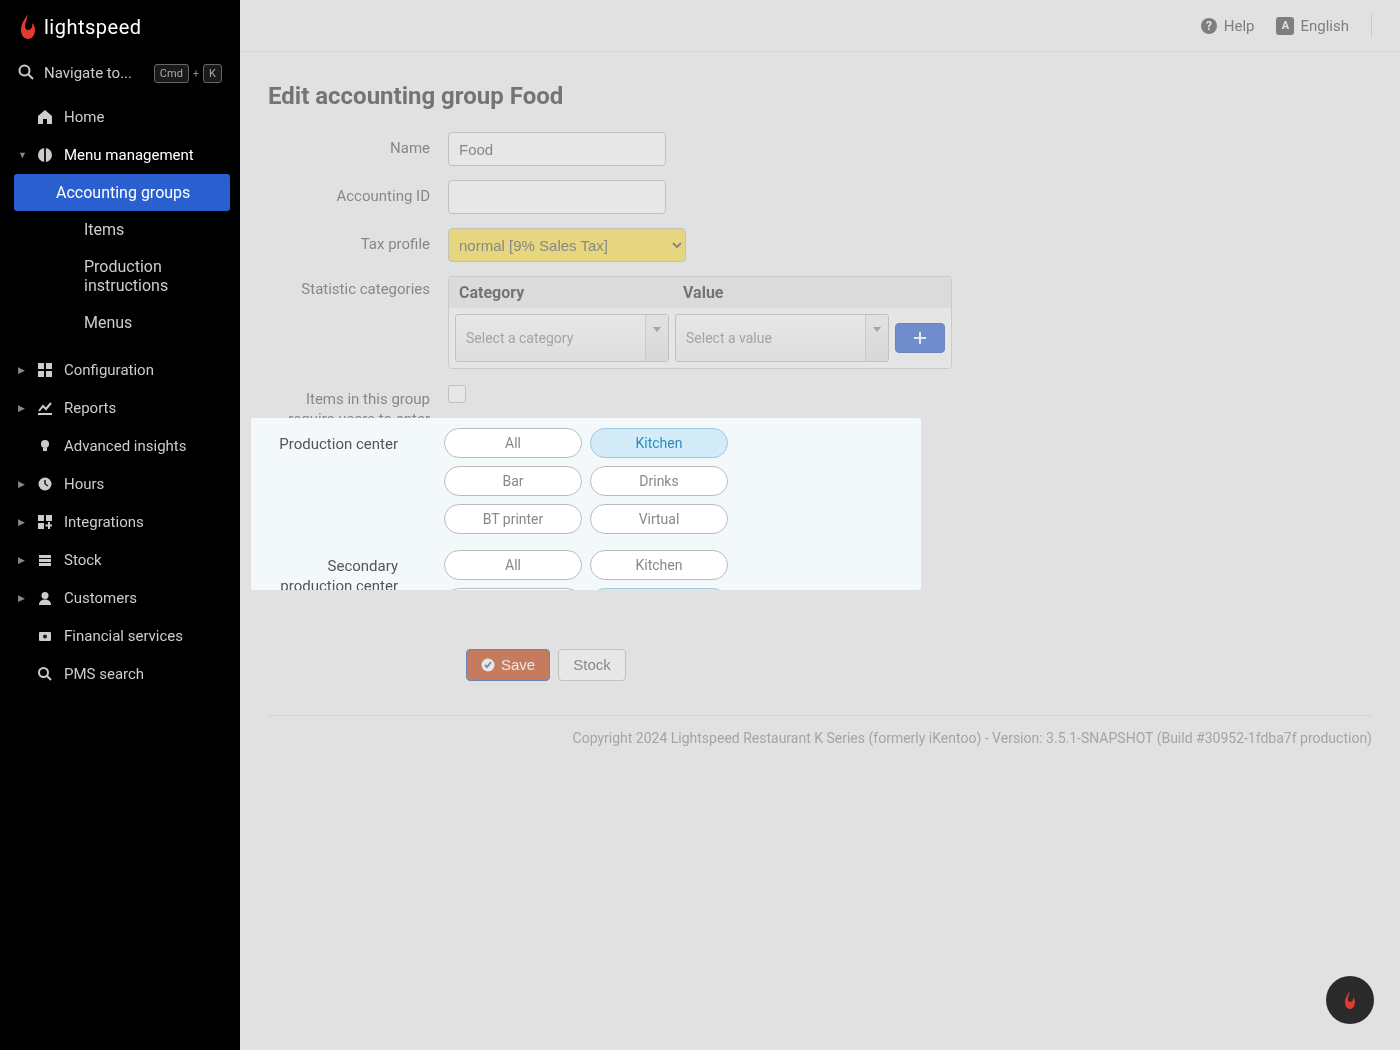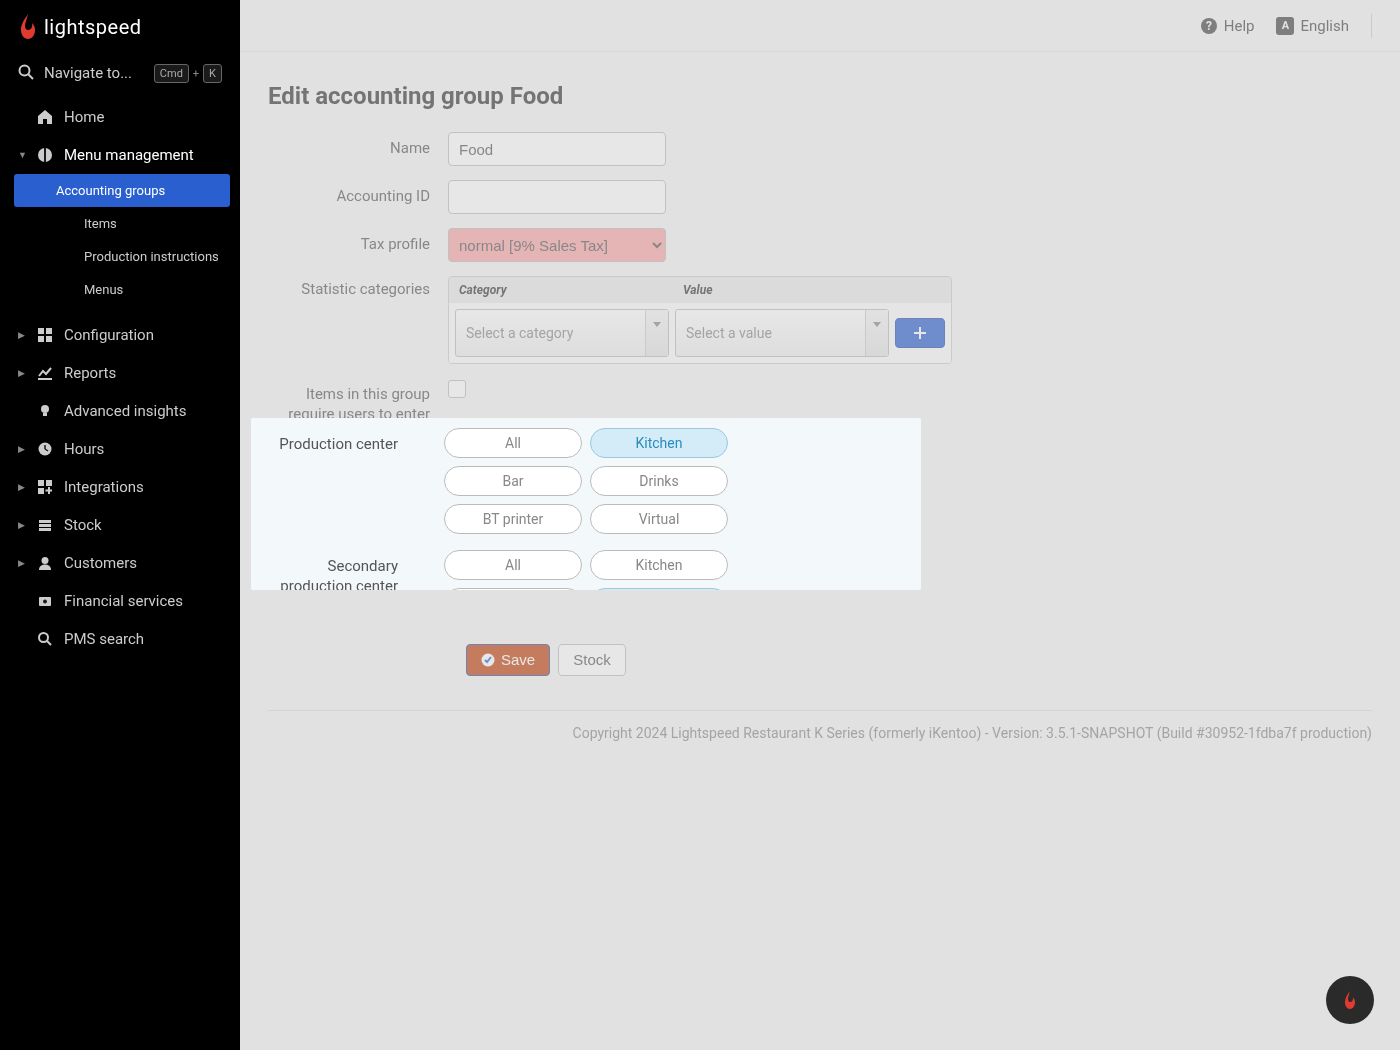--- a/index.html
+++ b/index.html
@@ -11,43 +11,43 @@
     .logo-text { color: #fff; font-size: 20px; font-weight: 400; letter-spacing: 0.5px; }
     .nav-search { padding: 10px 18px 14px; display: flex; align-items: flex-start; gap: 10px; color: #ccc; font-size: 15px; }
     .kbd-group { display: flex; gap: 4px; margin-left: auto; align-items: center;}
     .kbd { display: inline-block; border: 1px solid #666; border-radius: 3px; padding: 2px 5px; font-size: 11px; color: #aaa; background: #1a1a1a;}
     .kbd-plus { color: #888; font-size: 11px; }
 
     .nav-item { display: flex; align-items: center; padding: 10px 18px; gap: 10px; font-size: 15px; color: #ccc; cursor: pointer; }
     .nav-item .caret { width: 8px; color: #888; font-size: 9px; }
     .nav-item .nav-icon { width: 18px; display: inline-flex; justify-content: center; }
     .nav-item.expanded { color: #fff; }
-    .sub-item { padding: 9px 18px 9px 84px; font-size: 13px; color: #ccc; cursor: pointer; }
+    .sub-item { padding: 9px 18px 9px 84px; font-size: 16px; color: #ccc; cursor: pointer; }
     .sub-item.active { background: #2a5fd0; color: #fff; margin: 0 10px 0 14px; border-radius: 3px; padding-left: 42px;}
 
     
     .topbar { position: absolute; left: 240px; right: 0; top: 0; height: 52px; background: #f4f4f4; border-bottom: 1px solid #e4e4e4; display: flex; align-items: center; justify-content: flex-end; padding: 0 28px; gap: 22px; color: #444; font-size: 15px; }
     .topbar-item { display: flex; align-items: center; gap: 6px; cursor: pointer; }
     .topbar-divider { width: 1px; height: 24px; background: #ccc; }
 
     
     .main { position: absolute; left: 240px; right: 0; top: 52px; bottom: 0; overflow: auto; }
     .content { padding: 30px 28px; }
     h1 { font-size: 24px; font-weight: 700; color: #333; margin-bottom: 22px; }
 
     .form-row { display: flex; align-items: flex-start; margin-bottom: 14px; }
     .form-label { width: 180px; text-align: right; padding-right: 18px; padding-top: 7px; color: #555; font-size: 15px; line-height: 1.3; }
     .form-control { flex: 0 0 auto; }
 
     .text-input { width: 218px; height: 34px; border: 1px solid #bbb; border-radius: 4px; padding: 0 10px; font-size: 15px; background: #fff; color: #555;}
-    .select-input { width: 218px; height: 34px; border: 1px solid #bbb; border-radius: 4px; padding: 0 6px; font-size: 15px; background: #fca5a5; color: #555;}
+    .select-input { width: 238px; height: 34px; border: 1px solid #bbb; border-radius: 4px; padding: 0 6px; font-size: 15px; background: #fde047; color: #555;}
 
     .stat-table { border: 1px solid #ccc; border-radius: 4px; overflow: hidden;}
     .stat-header { display: flex; background: #e9e9e9; }
-    .stat-header > div { padding: 6px 10px; font-weight: 700; color: #333; font-size: 12px; font-style: italic;}
+    .stat-header > div { padding: 6px 10px; font-weight: 700; color: #333; font-size: 16px;}
     .stat-col-cat { width: 224px; }
     .stat-col-val { width: 224px; }
     .stat-body { display: flex; padding: 6px; gap: 6px; background: #fbfbfb; align-items: center;}
     .combo { position: relative; width: 214px; height: 48px; border: 1px solid #bbb; border-radius: 3px; background: linear-gradient(#fff,#eee); display:flex; align-items:center; padding: 0 24px 0 10px; color: #888; font-size: 14px;}
     .combo::after { content: ""; position: absolute; right: 0; top:0; bottom:0; width: 22px; border-left: 1px solid #ccc; background: linear-gradient(#f5f5f5,#e4e4e4);}
     .combo::before { content: ""; position:absolute; right:7px; top: 12px; width:0; height:0; border-left:4px solid transparent; border-right:4px solid transparent; border-top:5px solid #888; z-index:2;}
     .add-btn { width: 50px; height: 30px; background: #2a5fd0; border: 1px solid #244fab; border-radius: 4px; color: #fff; display:flex; align-items:center; justify-content:center; font-size: 18px; font-weight:700; cursor:pointer;}
 
     .checkbox { width: 18px; height: 18px; border: 1px solid #bbb; border-radius: 3px; background: #fff; margin-top: 2px; }
 

